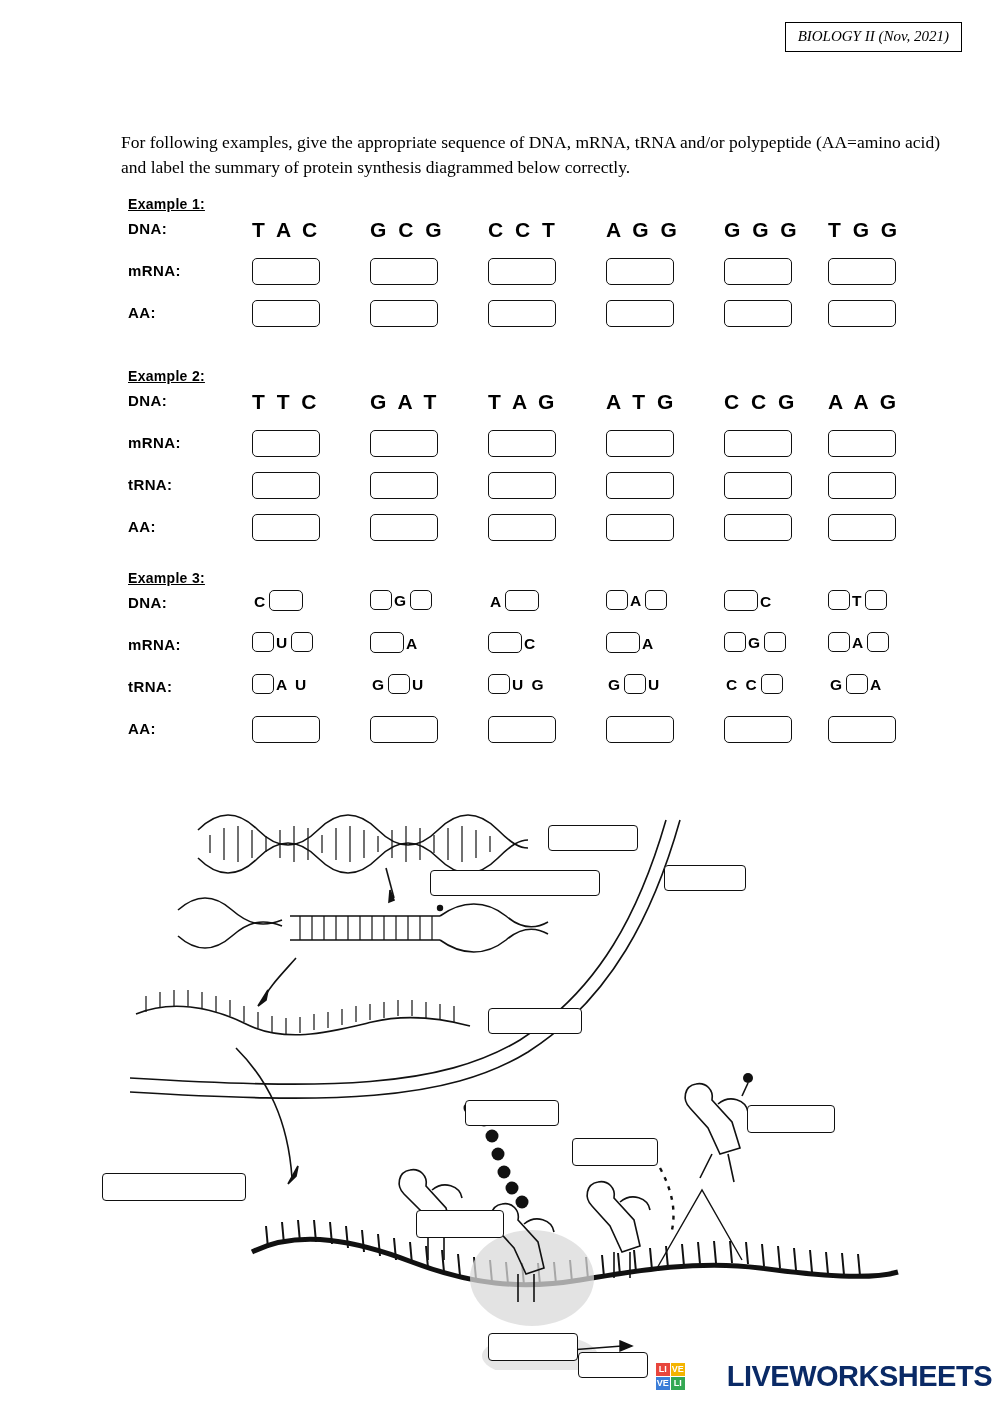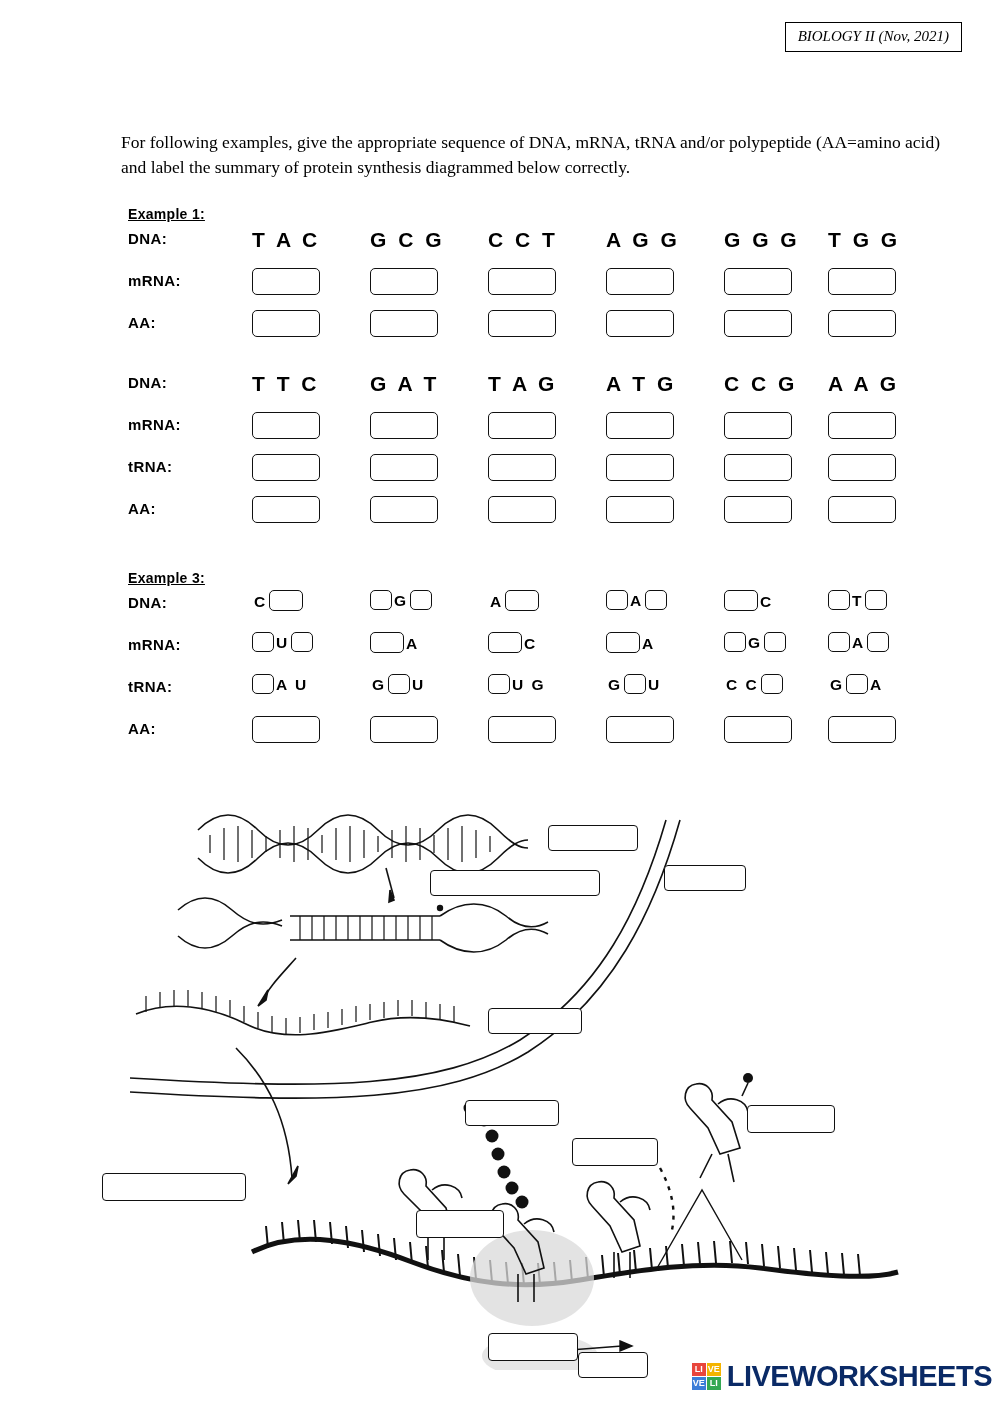--- a/index.html
+++ b/index.html
@@ -160,20 +160,21 @@
     bottom: 20px;
     display: flex;
     align-items: center;
     gap: 5px;
   }
   .lw-mark {
     display: inline-block;
     width: 30px;
     height: 28px;
     position: relative;
+    padding-left: 36px;
   }
   .lw-mark i {
     position: absolute;
     width: 14px;
     height: 13px;
     font-family: "Liberation Sans", sans-serif;
     font-style: normal;
     font-weight: bold;
     font-size: 9px;
     line-height: 13px;
@@ -197,21 +198,21 @@
 
 <div class="page">
 
 
   <div class="course-box">BIOLOGY II (Nov, 2021)</div>
 
 
   <div class="instructions">For following examples, give the appropriate sequence of DNA, mRNA, tRNA and/or polypeptide (AA=amino acid) and label the summary of protein synthesis diagrammed below correctly.</div>
 
   <div id="examples-root">
-      <div class="example" style="top: 206px; width: 820px;">
+      <div class="example" style="top: 196px; width: 820px;">
         <div class="ex-label">Example 1:</div>
         <div class="row">
           <div class="row-label">DNA:</div>
           <div class="codon" style="left: 124px; top: 4px;"><span class="seq">T A C</span></div>
           <div class="codon" style="left: 242px; top: 4px;"><span class="seq">G C G</span></div>
           <div class="codon" style="left: 360px; top: 4px;"><span class="seq">C C T</span></div>
           <div class="codon" style="left: 478px; top: 4px;"><span class="seq">A G G</span></div>
           <div class="codon" style="left: 596px; top: 4px;"><span class="seq">G G G</span></div>
           <div class="codon" style="left: 700px; top: 4px;"><span class="seq">T G G</span></div>
         </div>
@@ -228,20 +229,21 @@
           <div class="row-label">AA:</div>
           <div class="codon" style="left: 124px; top: 2px;"><span class="ibox big"></span></div>
           <div class="codon" style="left: 242px; top: 2px;"><span class="ibox big"></span></div>
           <div class="codon" style="left: 360px; top: 2px;"><span class="ibox big"></span></div>
           <div class="codon" style="left: 478px; top: 2px;"><span class="ibox big"></span></div>
           <div class="codon" style="left: 596px; top: 2px;"><span class="ibox big"></span></div>
           <div class="codon" style="left: 700px; top: 2px;"><span class="ibox big"></span></div>
         </div>
       </div>
       <div class="example" style="top: 368px; width: 820px;">
+        <div class="ex-label">Example 2:</div>
         <div class="row">
           <div class="row-label">DNA:</div>
           <div class="codon" style="left: 124px; top: 4px;"><span class="seq">T T C</span></div>
           <div class="codon" style="left: 242px; top: 4px;"><span class="seq">G A T</span></div>
           <div class="codon" style="left: 360px; top: 4px;"><span class="seq">T A G</span></div>
           <div class="codon" style="left: 478px; top: 4px;"><span class="seq">A T G</span></div>
           <div class="codon" style="left: 596px; top: 4px;"><span class="seq">C C G</span></div>
           <div class="codon" style="left: 700px; top: 4px;"><span class="seq">A A G</span></div>
         </div>
         <div class="row">

